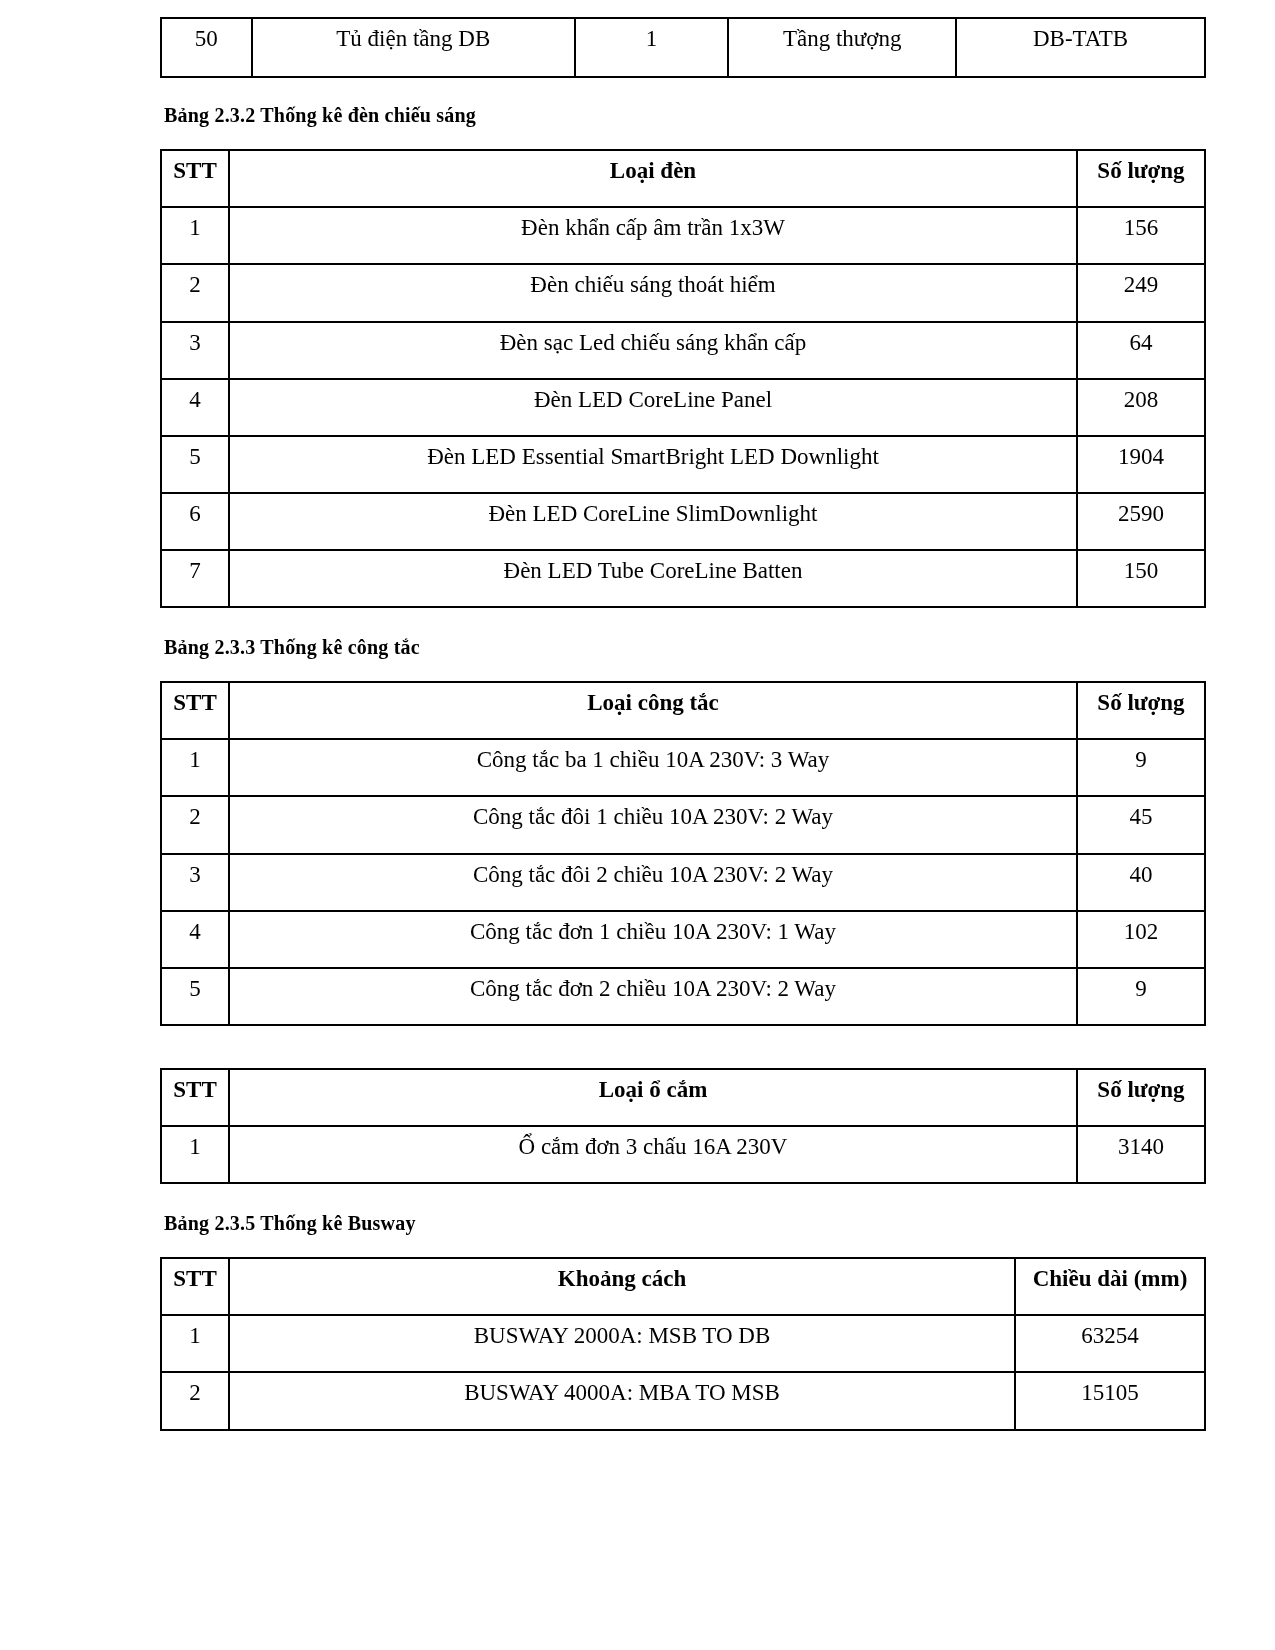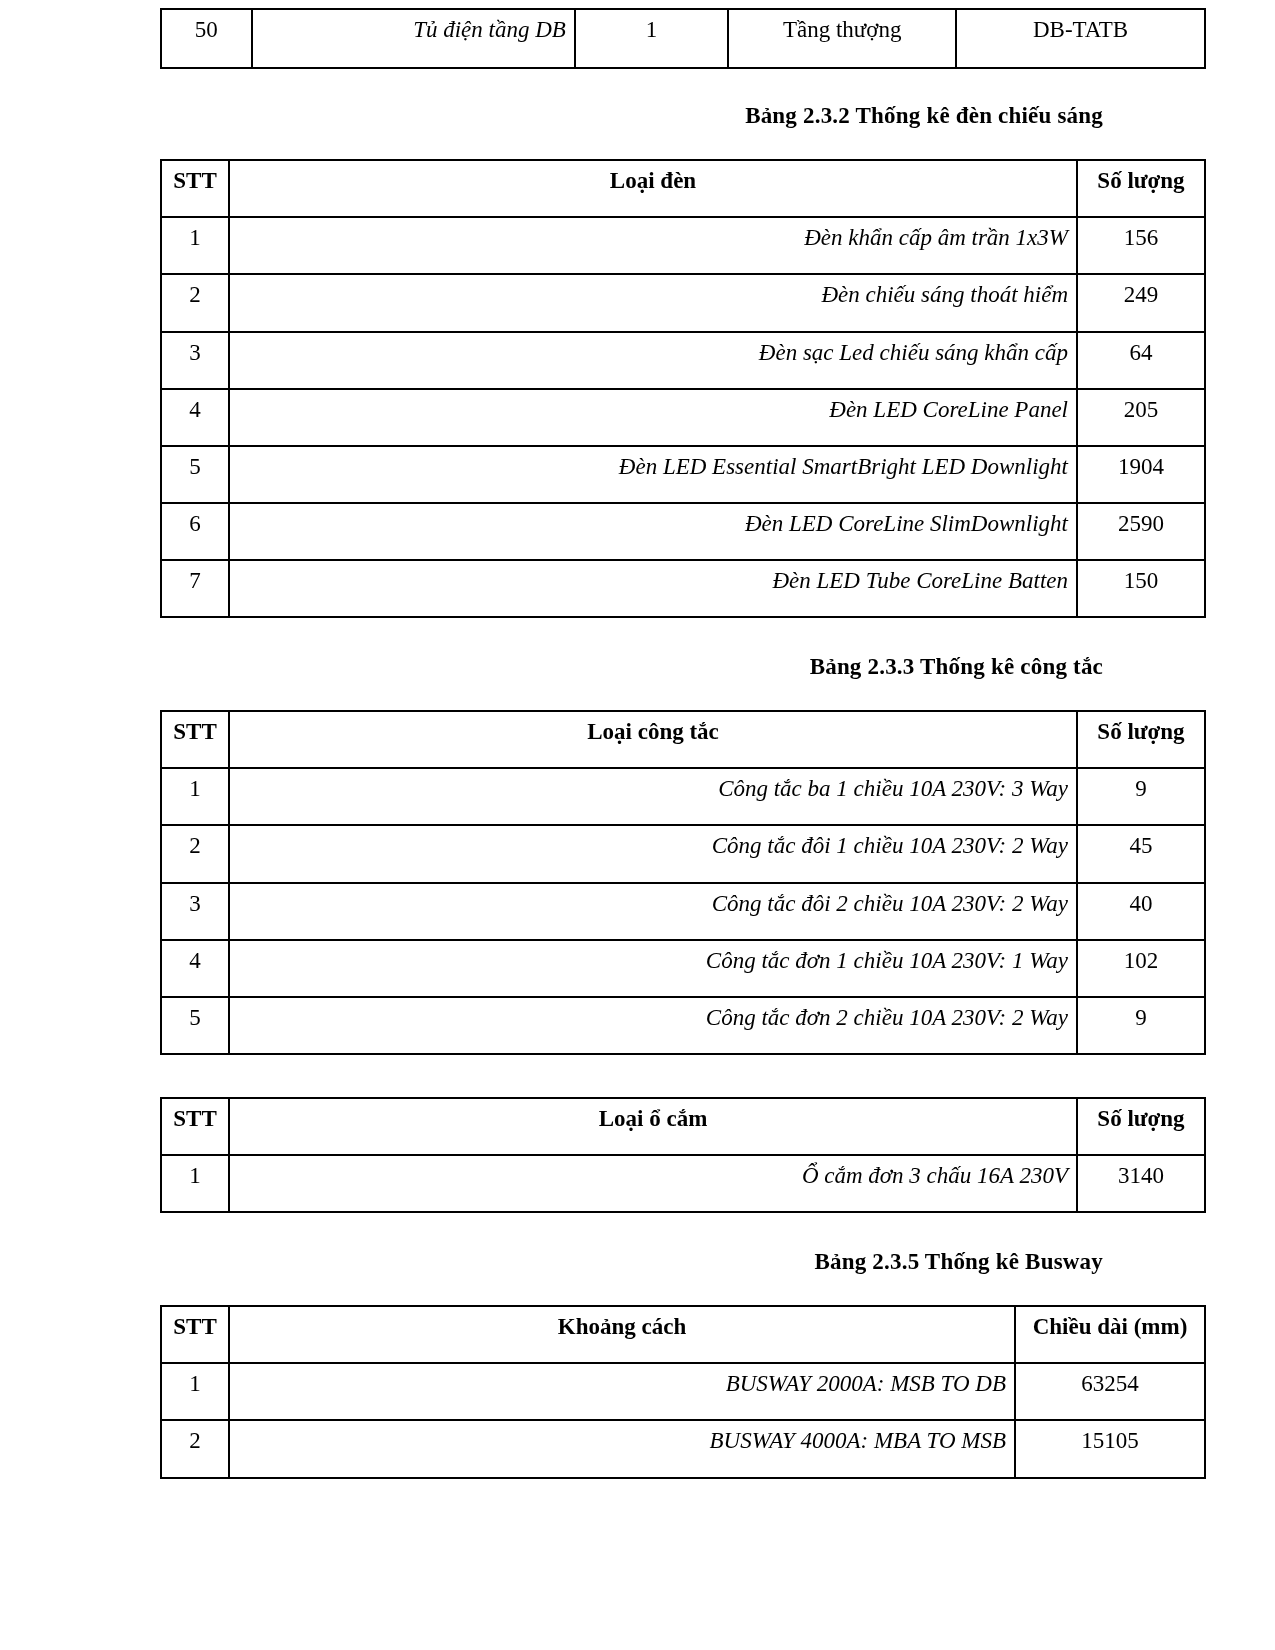--- a/index.html
+++ b/index.html
@@ -35,32 +35,32 @@
     line-height: 1.18;
     vertical-align: top;
     font-weight: normal;
     background: #ffffff;
   }
   .doc-table th {
     font-weight: bold;
     text-align: center;
   }
   .c-num { text-align: center; }
-  .c-left { text-align: right; font-style: italic; }
+  .c-left { text-align: center; }
   .c-center { text-align: center; }
 
   
-  .top-table { margin-top: 8px; }
+  .top-table { margin-top: 17px; }
   .top-table td { padding-bottom: 24px; }
 
   .table-title {
-    text-align: right;
+    text-align: left;
     font-weight: bold;
-    font-size: 23px;
-    margin: 12px;
+    font-size: 20px;
+    margin: 4px;
     padding: 0;
     letter-spacing: 0.2px;
   }
 
   .gap-before-title { height: 22px; }
   .gap-after-title  { height: 18px; }
   .gap-block        { height: 24px; }
 
   
   .w-stt   { width: 68px; }
@@ -126,21 +126,21 @@
         <td class="c-center">249</td>
       </tr>
       <tr>
         <td class="c-num">3</td>
         <td class="c-left">Đèn sạc Led chiếu sáng khẩn cấp</td>
         <td class="c-center">64</td>
       </tr>
       <tr>
         <td class="c-num">4</td>
         <td class="c-left">Đèn LED CoreLine Panel</td>
-        <td class="c-center">205</td>
+        <td class="c-center">208</td>
       </tr>
       <tr>
         <td class="c-num">5</td>
         <td class="c-left">Đèn LED Essential SmartBright LED Downlight</td>
         <td class="c-center">1904</td>
       </tr>
       <tr>
         <td class="c-num">6</td>
         <td class="c-left">Đèn LED CoreLine SlimDownlight</td>
         <td class="c-center">2590</td>

